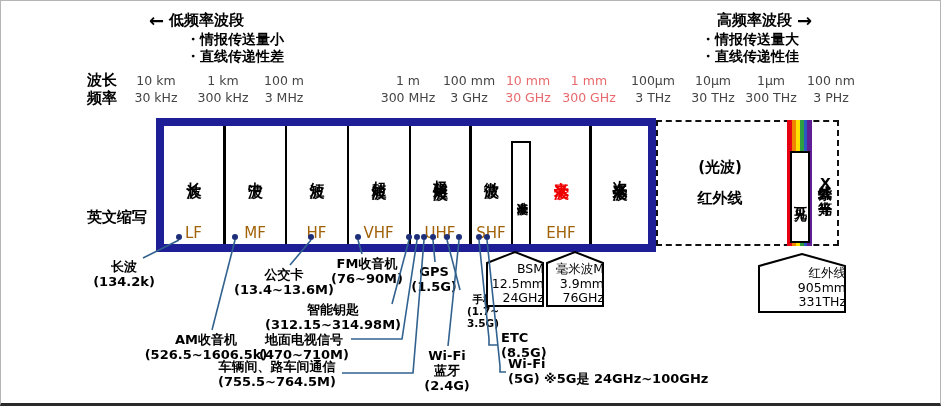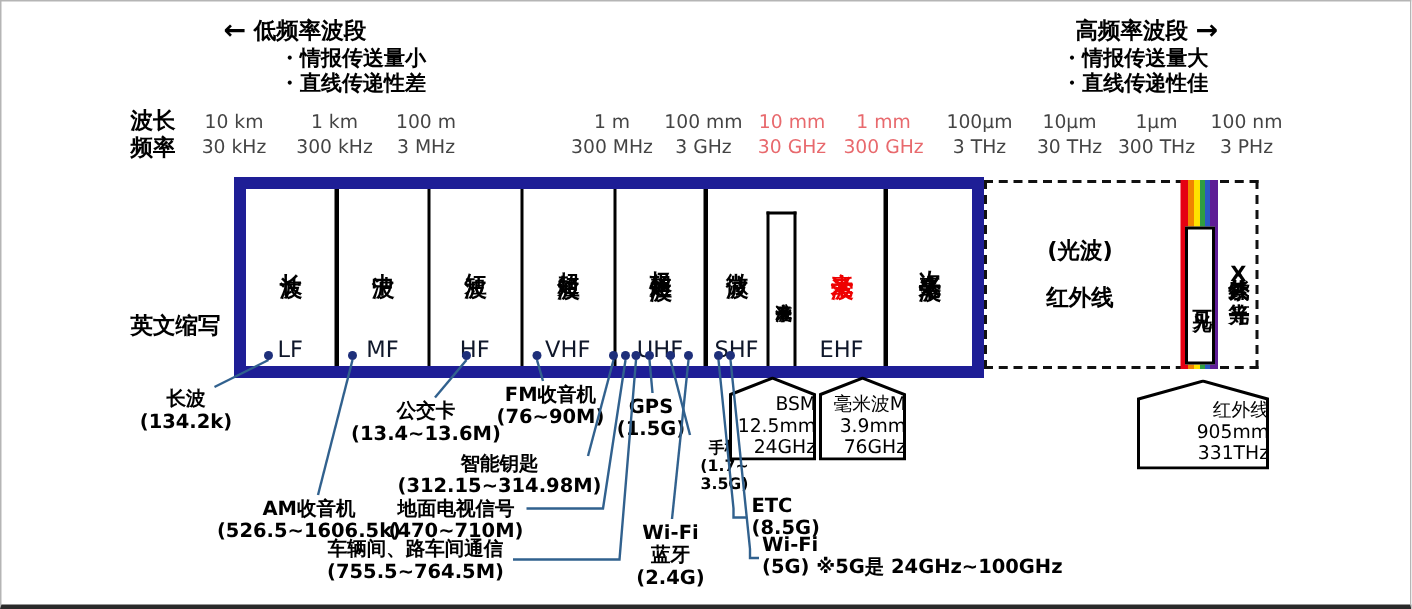--- a/index.html
+++ b/index.html
@@ -8,40 +8,40 @@
     font-family:"DejaVu Sans",sans-serif;color:#000;overflow:hidden;
     box-sizing:border-box;border:1px solid #b5b5b5;border-bottom:3px solid #2a2a2a;
   }
   
   .hdr{position:absolute;top:10px;font-weight:700;}
   .hdr .title-line{font-size:15px;display:flex;align-items:center;gap:5px;}
   .hdr .arrow{font-size:18px;line-height:14px;}
   .hdr .bullet{font-size:14px;line-height:16px;margin-top:1px;}
   .hdr-low{left:148px;}
   .hdr-low .bullet{margin-left:37px;}
-  .hdr-high{left:700px;text-align:center;}
+  .hdr-high{left:700px;}
   .hdr-high .title-line{margin-left:16px;}
   
   .axis-label{position:absolute;left:86px;font-size:15px;font-weight:700;font-family:Liberation Serif, serif;}
   .tick{position:absolute;top:71px;transform:translateX(-50%);text-align:center;
         font-size:12.5px;color:#444;line-height:17px;white-space:nowrap;}
   .tick.red{color:#e8696d;}
   
   .bluebox{position:absolute;left:155px;top:117px;width:500px;height:134px;
            box-sizing:border-box;border:8px solid #1e1e96;background:#fff;}
   .interior{position:absolute;left:163px;top:125px;width:484px;height:118px;}
   .sep{position:absolute;top:0;width:2.5px;height:118px;background:#000;}
   .cell{position:absolute;top:0;height:118px;}
   .vname{position:absolute;left:0;right:0;top:0;height:92px;display:flex;
          align-items:center;justify-content:center;
          writing-mode:vertical-rl;text-orientation:upright;
          font-size:15px;font-weight:700;letter-spacing:2px;line-height:1;}
   .vname.red{color:#ee0000;}
   .abbr{position:absolute;left:0;right:0;bottom:2px;text-align:center;
-        font-size:15px;color:#0f172a;}
+        font-size:15px;color:#a16207;}
   .quasi{position:absolute;left:347px;top:15px;width:20px;height:103px;
          box-sizing:border-box;border:2.5px solid #000;border-bottom:none;background:#fff;
          display:flex;align-items:center;justify-content:center;
          writing-mode:vertical-rl;text-orientation:upright;
          font-size:11px;font-weight:700;letter-spacing:0.5px;}
   .abbr-row-label{position:absolute;left:86px;top:207px;font-size:15px;font-weight:700;font-family:Liberation Serif, serif;}
   
   .dashedbox{position:absolute;left:655px;top:119px;width:183px;height:126px;
              box-sizing:border-box;border:2px dashed #111;background:#fff;}
   .optical-text{position:absolute;left:655px;top:119px;width:128px;height:126px;

